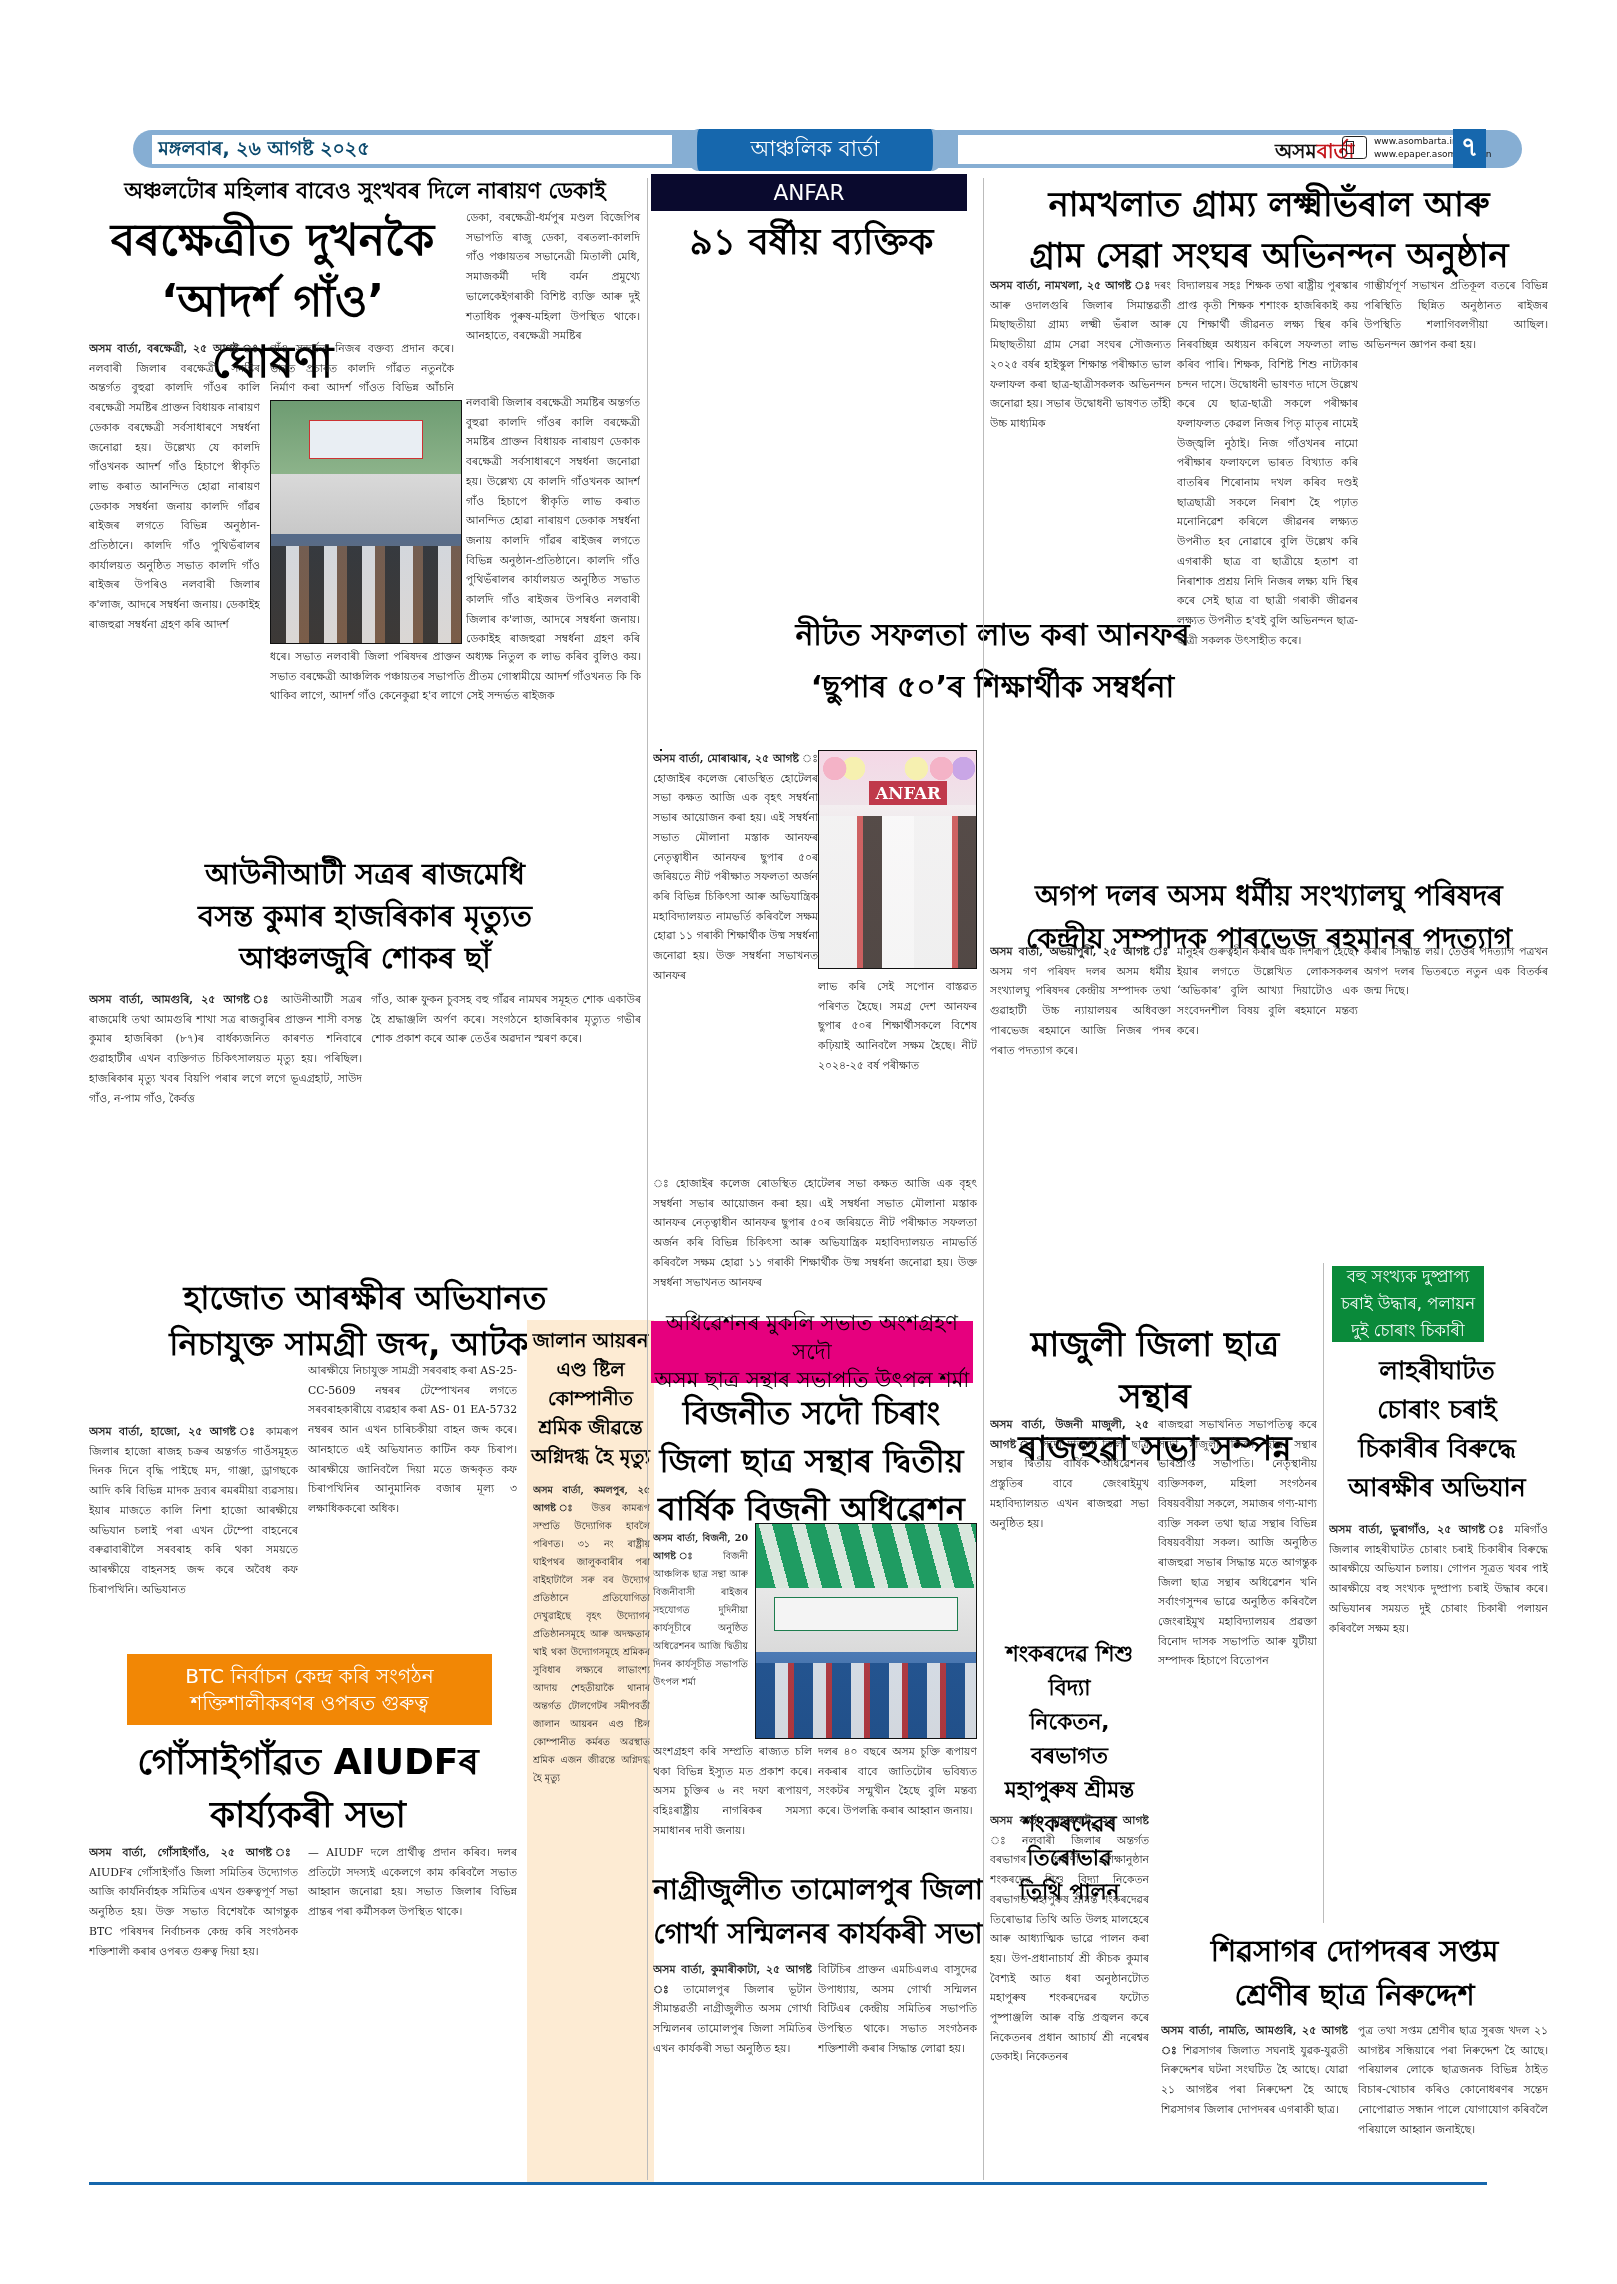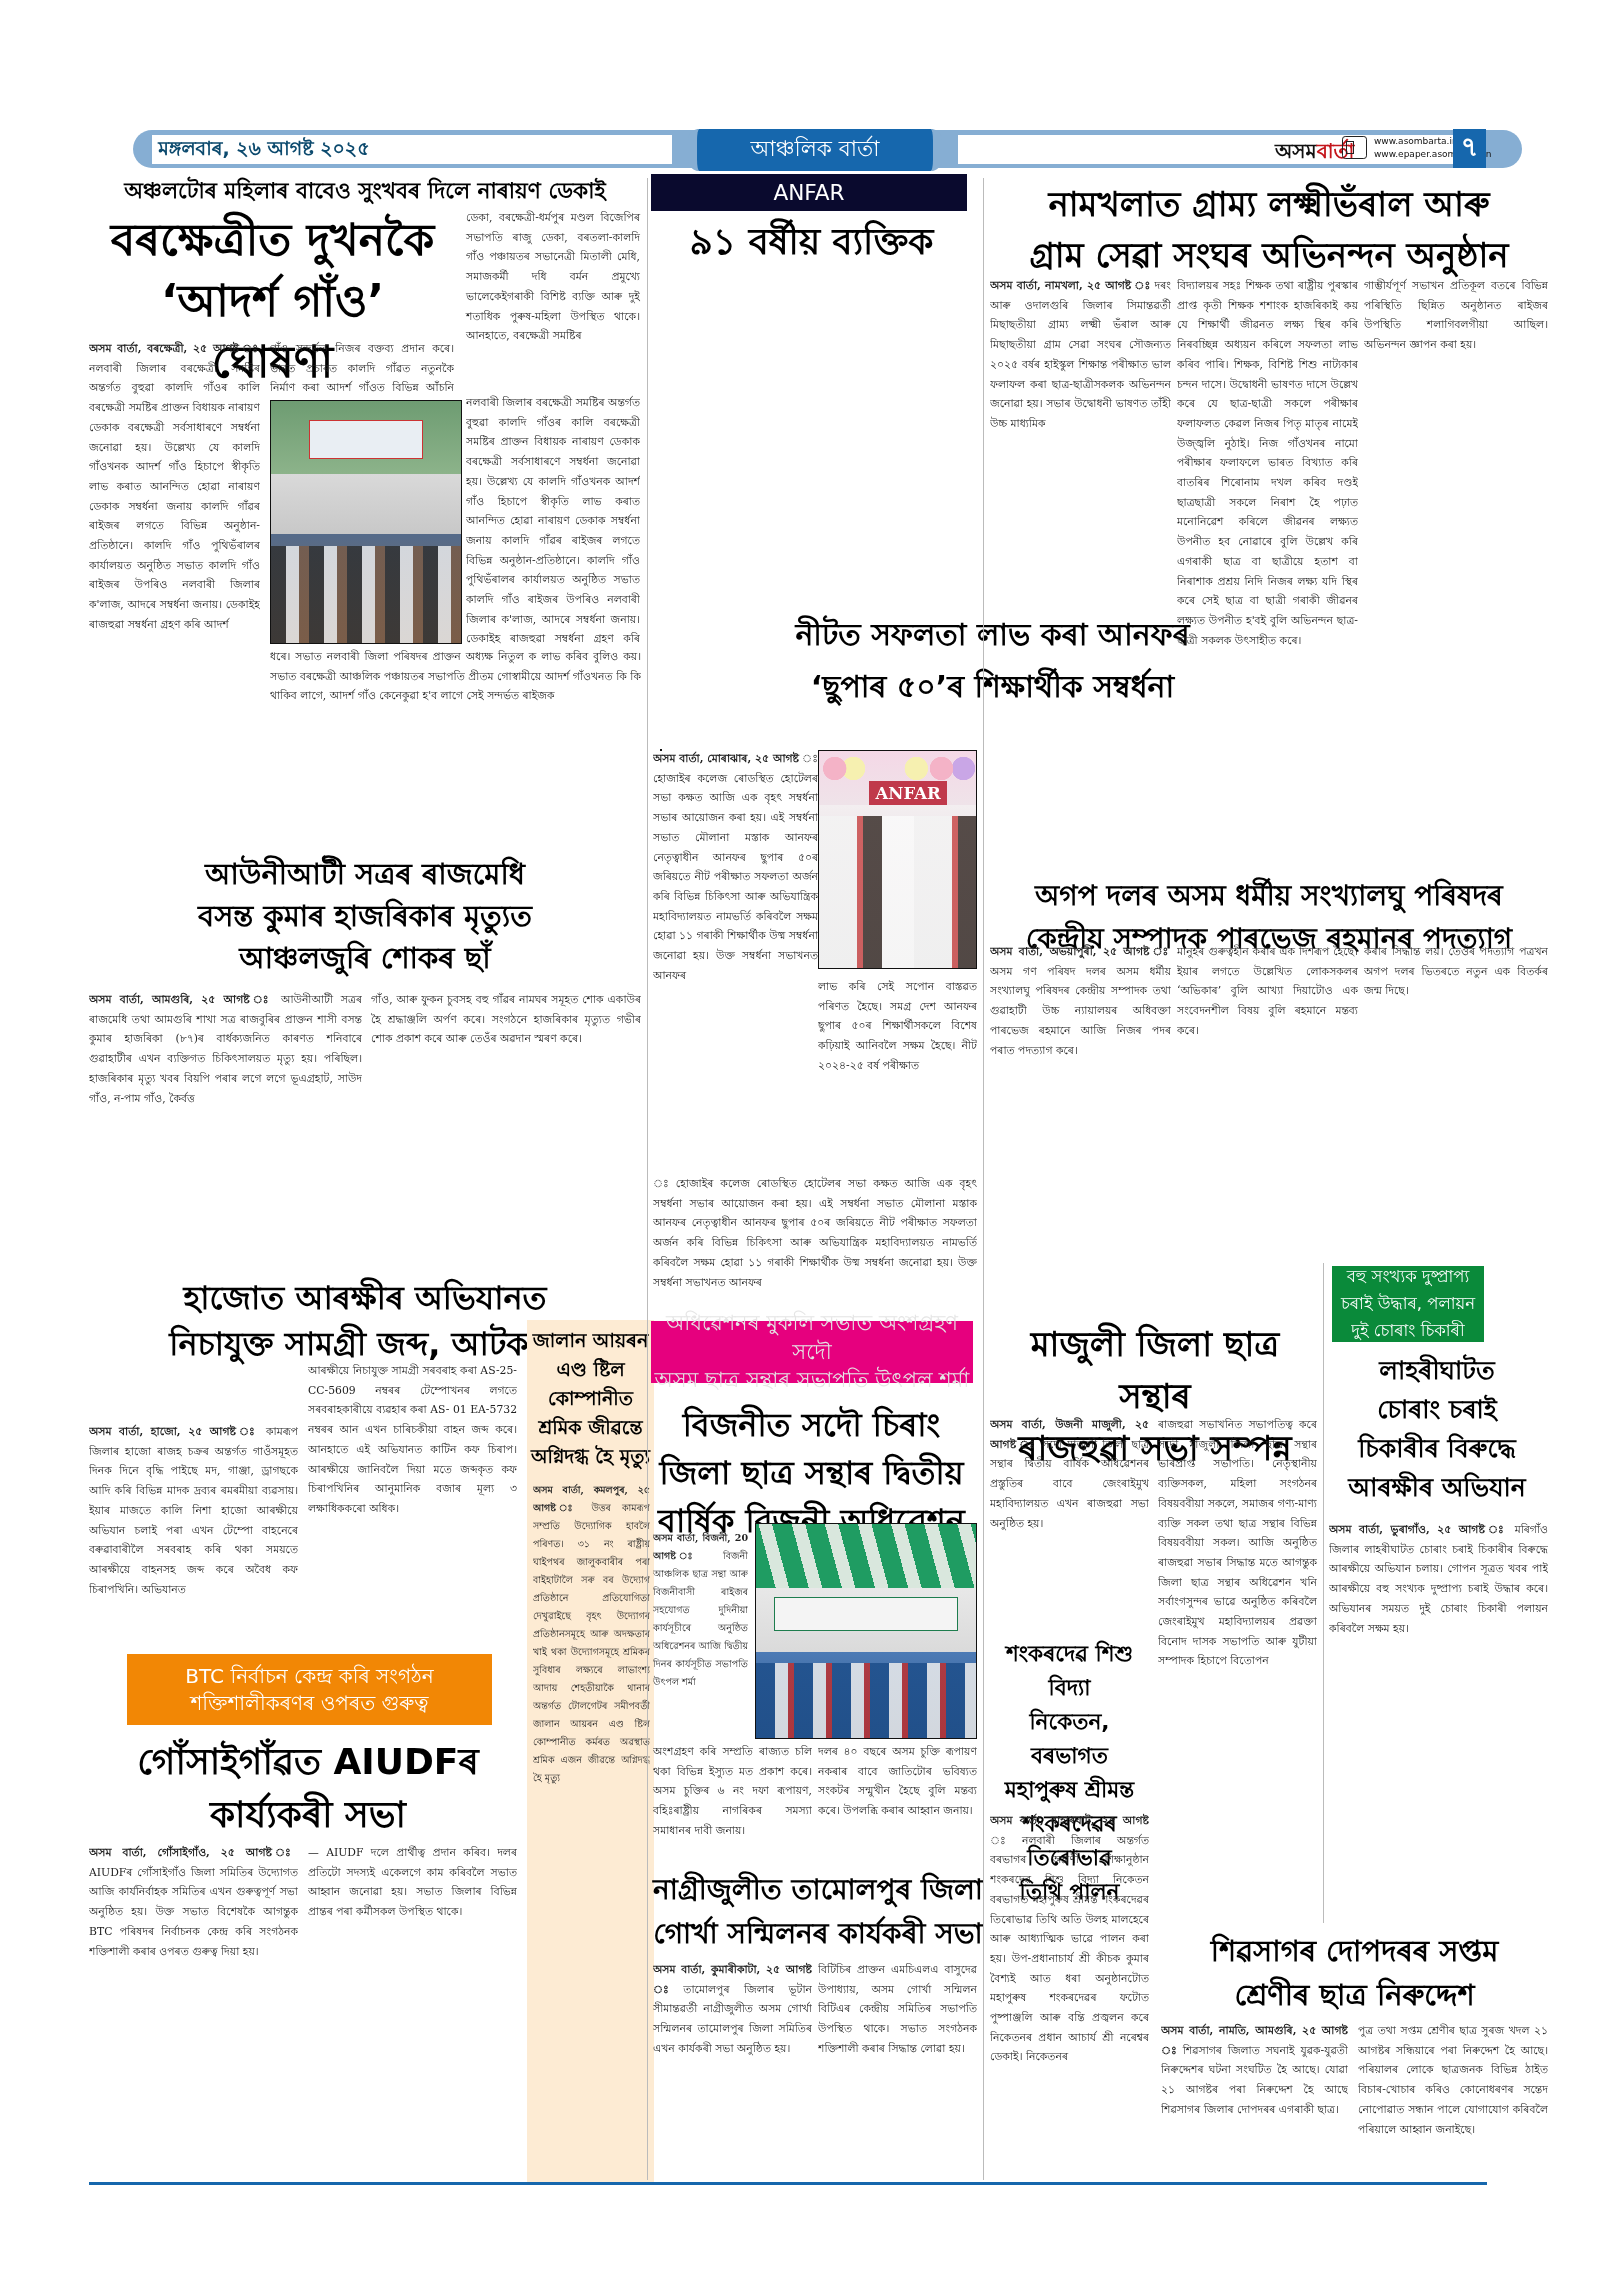--- a/index.html
+++ b/index.html
@@ -21,21 +21,21 @@
   .hdr-urls { position: absolute; left: 1339px; top: 135px; font-size: 9px; line-height: 12.7px; color: #111; }
   .hdr-page { position: absolute; left: 1453px; top: 129px; width: 33px; height: 39px; background: #1667ad; color: #fff; font-size: 27px; font-weight: bold; display:flex; align-items:center; justify-content:center; }
 
   
   .head { font-family: "DejaVu Sans", sans-serif; font-weight: bold; color: #000; text-align: center; line-height: 1.18; }
   .body { font-family: "DejaVu Serif", serif; font-size: 10.8px; line-height: 19.7px; color: #222; text-align: justify; }
   .dateline { font-weight: bold; }
   .col-rule { position: absolute; width: 0.6px; background: #bbb; }
 
   .banner-dark { position: absolute; background: #0a0a2e; color: #fff; display:flex; align-items:center; justify-content:center; font-size: 21.6px; }
-  .banner-pink { position: absolute; background: #e6007e; color: #e5e5e5; display:flex; flex-direction:column; align-items:center; justify-content:center; font-size: 21px; line-height: 1.35; text-align:center; }
+  .banner-pink { position: absolute; background: #e6007e; color: #000000; display:flex; flex-direction:column; align-items:center; justify-content:center; font-size: 21px; line-height: 1.35; text-align:center; }
   .banner-orange { position: absolute; background: #f28705; color: #fff; display:flex; flex-direction:column; align-items:center; justify-content:center; font-size: 20px; line-height:1.35; text-align:center; }
   .banner-green { position: absolute; background: #0a8a3a; color: #fff; display:flex; flex-direction:column; align-items:center; justify-content:space-between; font-size: 16.5px; line-height:1.35; text-align:center; }
   .cream { position: absolute; background: #fdebd3; }
 
   .photo { position: absolute; border: 1.9px solid #111; overflow: hidden; }
   .photo-crowd { background: linear-gradient(180deg, #6e9c72 0%, #8cb38a 30%, #d9d9d9 30%, #c8c8c8 55%, #556b8a 55%, #7d6a5c 100%); }
   .photo-crowd .banner { position:absolute; left: 20%; top: 8%; width: 60%; height: 16%; background: #e9eef3; border: 1.3px solid #c33; }
   .photo-crowd .people { position:absolute; left:0; bottom:0; width:100%; height:40%; background: repeating-linear-gradient(90deg, #2d2d2d 0 15px, #f2f2f2 15px 28px, #7a5a44 28px 38px); opacity:0.8; }
   .photo-anfar { background: linear-gradient(180deg, #f4d8e6 0%, #efe3e9 25%, #f3eef0 25%, #e8e1e4 60%, #d9d9d9 100%); }
   .photo-anfar .balloons { position:absolute; left:0; top:0; width:100%; height:16%; background: radial-gradient(circle at 10% 50%, #f4b3c7 11.4px, transparent 12px), radial-gradient(circle at 22% 50%, #f6f0b0 11.4px, transparent 12px), radial-gradient(circle at 62% 50%, #f6f0b0 11.4px, transparent 12px), radial-gradient(circle at 78% 50%, #f4b3c7 11.4px, transparent 12px), radial-gradient(circle at 92% 50%, #c9a6e6 11.4px, transparent 12px); }
@@ -154,21 +154,21 @@
   <div class="brand">ANFAR</div>
   <div class="people"></div>
 </div>
 <div class="abs body" style="left:818px; top:977px; width:159px; height:190px; overflow:hidden;">লাভ কৰি সেই সপোন বাস্তৱত পৰিণত হৈছে। সমগ্ৰ দেশ আনফৰ ছুপাৰ ৫০ৰ শিক্ষাৰ্থীসকলে বিশেষ কঢ়িয়াই আনিবলৈ সক্ষম হৈছে। নীট ২০২৪-২৫ বৰ্ষ পৰীক্ষাত</div>
 <div class="abs body" style="left:653px; top:1174px; width:324px; height:127px; overflow:hidden;">ঃ হোজাইৰ কলেজ ৰোডস্থিত হোটেলৰ সভা কক্ষত আজি এক বৃহৎ সম্বৰ্ধনা সভাৰ আয়োজন কৰা হয়। এই সম্বৰ্ধনা সভাত মৌলানা মস্তাক আনফৰ নেতৃত্বাধীন আনফৰ ছুপাৰ ৫০ৰ জৰিয়তে নীট পৰীক্ষাত সফলতা অৰ্জন কৰি বিভিন্ন চিকিৎসা আৰু অভিযান্ত্ৰিক মহাবিদ্যালয়ত নামভৰ্তি কৰিবলৈ সক্ষম হোৱা ১১ গৰাকী শিক্ষাৰ্থীক উষ্ম সম্বৰ্ধনা জনোৱা হয়। উক্ত সম্বৰ্ধনা সভাখনত আনফৰ</div>
 
 <div class="banner-pink" style="left:651px; top:1321px; width:322px; height:62px;">
   <div>অধিৱেশনৰ মুকলি সভাত অংশগ্ৰহণ সদৌ</div>
   <div>অসম ছাত্ৰ সন্থাৰ সভাপতি উৎপল শৰ্মা</div>
 </div>
-<div class="abs head" style="left:653px; top:1389px; width:317px; font-size:32px; line-height:48px;margin-top:12px;">
+<div class="abs head" style="left:653px; top:1389px; width:317px; font-size:32px; line-height:48px;">
   <div>বিজনীত সদৌ চিৰাং</div>
   <div>জিলা ছাত্ৰ সন্থাৰ দ্বিতীয়</div>
   <div>বাৰ্ষিক বিজনী অধিৱেশন</div>
 </div>
 <div class="abs body" style="left:653px; top:1529px; width:95px; height:209px; overflow:hidden; font-size:9.5px; line-height:18px;">
   <span class="dateline">অসম বাৰ্তা, বিজনী, 20 আগষ্ট ঃ</span>
   <span>বিজনী আঞ্চলিক ছাত্ৰ সন্থা আৰু বিজনীবাসী ৰাইজৰ সহযোগত দুদিনীয়া কাৰ্যসূচীৰে অনুষ্ঠিত অধিৱেশনৰ আজি দ্বিতীয় দিনৰ কাৰ্যসূচীত সভাপতি উৎপল শৰ্মা</span>
 </div>
 <div class="photo photo-stage" style="left:755px; top:1523px; width:222px; height:216px;">
   <div class="stripes"></div>

